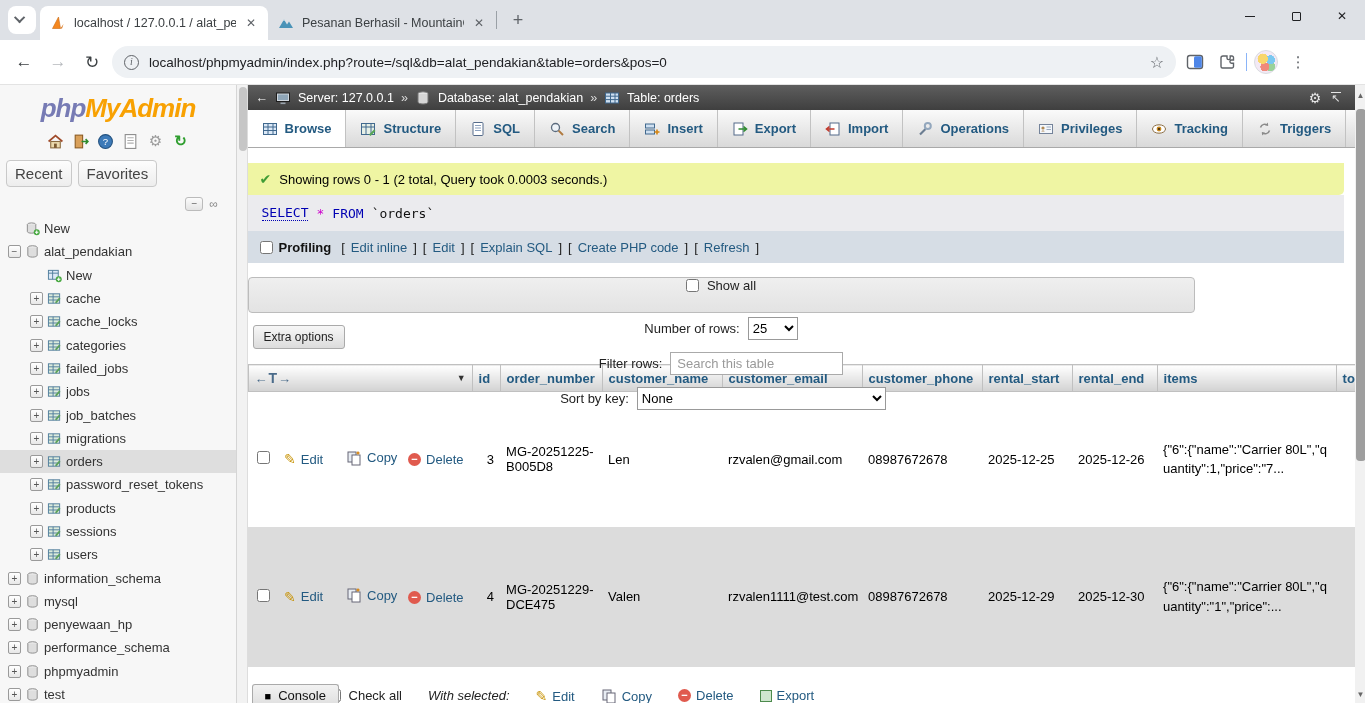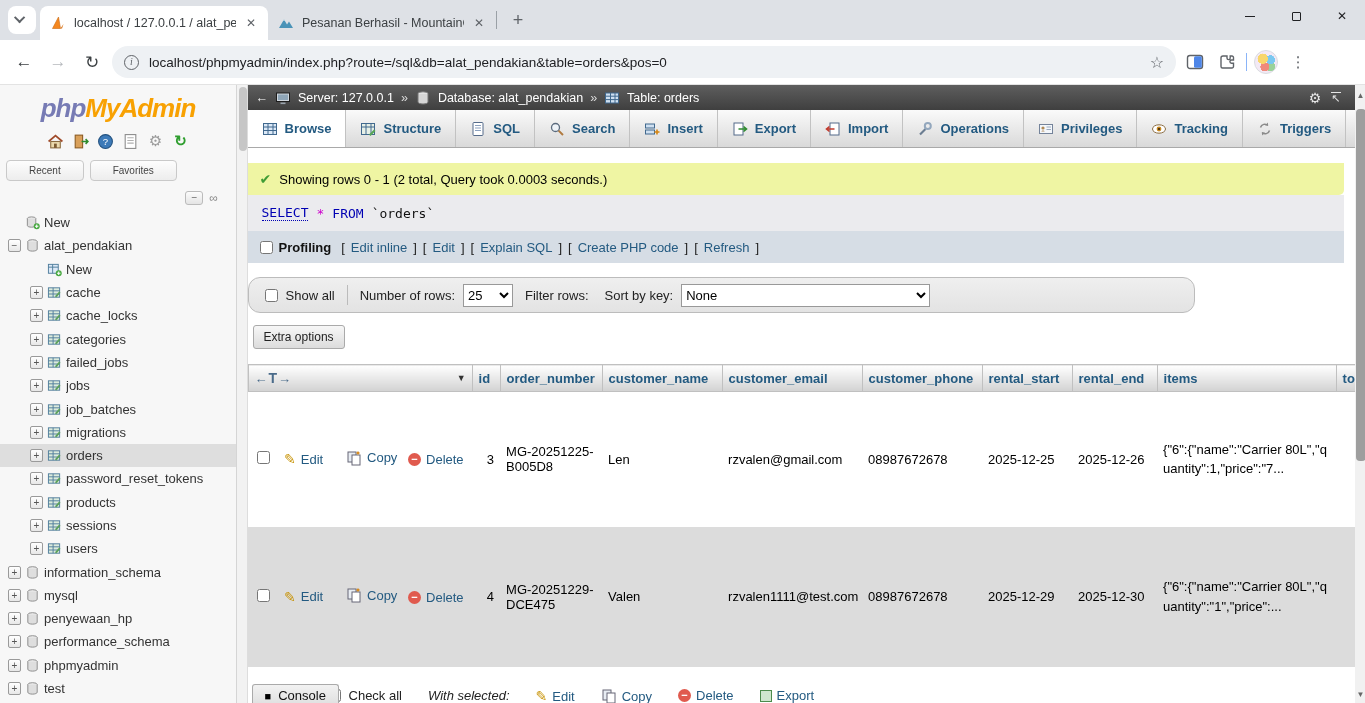--- a/index.html
+++ b/index.html
@@ -44,21 +44,21 @@
   .sb-arrow { position:absolute; left:0; width:12px; text-align:center; font-size:8px; color:#666; }
   .sb-thumb { position:absolute; left:1px; top:24px; width:10px; height:352px; background:#9e9e9e; border-radius:4px; }
 
   
   .pma-logo { text-align:center; padding:8px 0 2px; font-size:26px; font-weight:bold; font-style:italic; letter-spacing:-1px; }
   .logo-php { color:#777bb4; }
   .logo-rest { color:#f8a102; }
   .side-icons { display:flex; justify-content:center; gap:7px; padding:6px 0 8px; align-items:center; }
   .side-icons .ic { width:18px; height:18px; display:inline-flex; align-items:center; justify-content:center; cursor:pointer; font-size:15px; }
   .side-tabs { display:flex; gap:6px; padding:2px 6px 8px; }
-  .side-tab { border:1px solid #c9c9c9; background:linear-gradient(#fdfdfd,#ededed); border-radius:4px; padding:4px 22px; font-size:10px; color:#444; cursor:pointer; }
+  .side-tab { border:1px solid #c9c9c9; background:linear-gradient(#fdfdfd,#ededed); border-radius:4px; padding:4px 8px; font-size:15px; color:#444; cursor:pointer; }
   .collapse-row { display:flex; justify-content:flex-end; gap:6px; padding:2px 18px 6px; align-items:center; }
   .mini-btn { width:18px; height:14px; border:1px solid #bbb; border-radius:3px; background:linear-gradient(#fcfcfc,#e4e4e4); font-size:10px; line-height:11px; text-align:center; color:#666; cursor:pointer; }
   .link-ico { color:#8a8a8a; font-size:12px; cursor:pointer; }
 
   .db-tree { font-size:13px; color:#333; }
   .tree-item { display:flex; align-items:center; gap:4px; height:23.3px; padding-left:8px; cursor:pointer; white-space:nowrap; }
   .tree-item.lvl1 { padding-left:30px; }
   .tree-item.selected { background:#dedede; }
   .expander { width:13px; height:13px; flex:0 0 13px; border:1px solid #9a9a9a; border-radius:2px; background:linear-gradient(#fff,#e7e7e7); font-size:10px; line-height:11px; text-align:center; color:#555; }
   .expander.spacer { visibility:hidden; }
@@ -86,21 +86,21 @@
   .sqlbox { height:36px; width:1096px; background:#ebebee; display:flex; align-items:center; padding:0 14px; font-family:"DejaVu Sans Mono",monospace; font-size:13px; }
   .sql-kw { color:#0000b3; border-bottom:1px dotted #0000b3; }
   .sql-kw2 { color:#0000b3; }
   .sql-star { color:#cc00cc; padding:0 8px; }
   .sql-id { color:#111; padding-left:8px; }
   .profbar { height:32px; width:1096px; background:#d6dde5; display:flex; align-items:center; gap:6px; padding:0 12px; font-size:13px; }
   .prof-label { font-weight:bold; color:#111; margin-right:4px; }
   .plink { color:#235a81; cursor:pointer; }
   .bracket { color:#222; }
 
-  .filterbar { margin-top:14px; height:36px; width:947px; background:linear-gradient(#efefef,#e3e3e3); border:1px solid #bcbcbc; border-radius:12px; display:flex; align-items:center; gap:12px; padding:0 16px; font-size:13px; color:#222; }
+  .filterbar { margin-top:14px; height:36px; width:947px; background:linear-gradient(#efefef,#e3e3e3); border:1px solid #bcbcbc; border-radius:4px; display:flex; align-items:center; gap:12px; padding:0 16px; font-size:13px; color:#222;flex-direction:column; }
   .fgroup { display:flex; align-items:center; gap:8px; }
   .vdiv { width:1px; height:20px; background:#bbb; }
   select { font-size:13px; height:23px; border:1px solid #999; background:#fff; font-family:"Liberation Sans",sans-serif; }
   .sel-rows { width:50px; }
   .sel-sort { width:249px; }
   .filter-input { width:173px; height:23px; border:1px solid #aaa; padding:0 6px; font-size:13px; font-family:"Liberation Sans",sans-serif; }
   .filter-input::placeholder { color:#9a9a9a; }
 
   .btn { display:inline-block; margin:12px 0 0 5px; border:1px solid #aaa; border-radius:3px; background:linear-gradient(#f7f7f7,#dcdcdc); padding:4px 10px; font-size:12px; color:#222; cursor:pointer; }
 
@@ -579,20 +579,21 @@
             <input type="checkbox" style="">
             <span>Show all</span>
           </span>
           <span class="vdiv"></span>
           <span class="fgroup">
             <span>Number of rows:</span>
             <select class="sel-rows"><option>25</option></select>
           </span>
           <span class="fgroup" style="margin-left:0;">
             <span>Filter rows:</span>
+            <input class="filter-input" type="text" placeholder="Search this table" style="">
           </span>
           <span class="fgroup" style="margin-left:4px;">
             <span>Sort by key:</span>
             <select class="sel-sort"><option>None</option></select>
           </span>
         </div>
 
         <span class="btn">Extra options</span>
 
         <table class="results">

